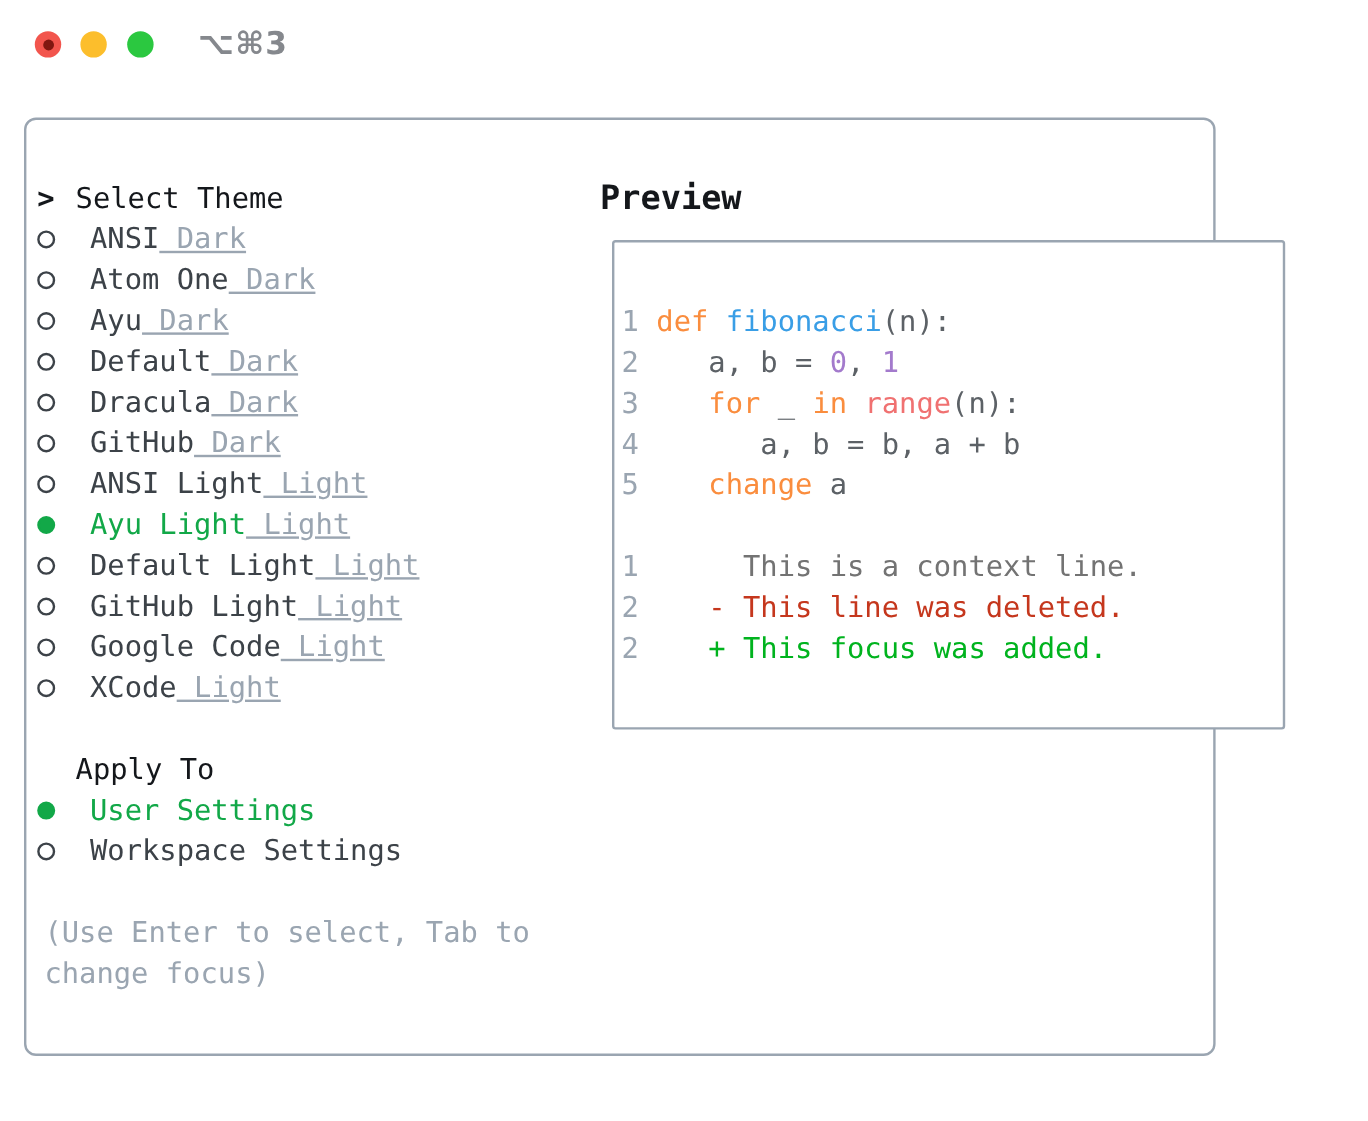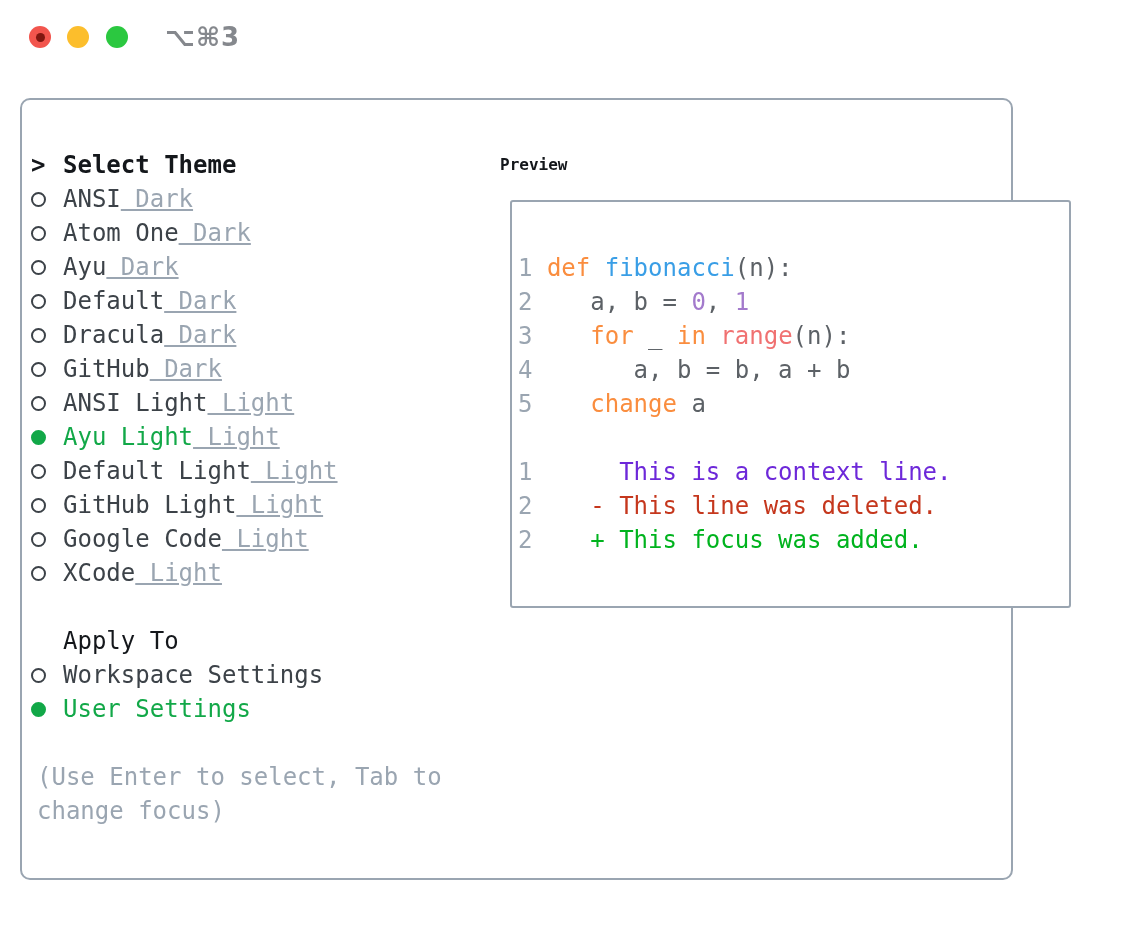--- a/index.html
+++ b/index.html
@@ -35,34 +35,34 @@
   
   .panel{
     position:absolute;left:20px;top:98px;width:993px;height:782px;
     border:2px solid var(--border-gray);border-radius:10px;background:#fff;
   }
   
   .list{position:absolute;left:9px;top:48px;font-size:24px;}
   .row{height:34px;line-height:34px;display:flex;align-items:center;white-space:pre;}
   .marker{width:32px;display:flex;align-items:center;flex:none;}
   .prompt{font-weight:700;color:var(--heading-dark);width:32px;flex:none;}
-  .header-label{font-weight:700;color:var(--heading-dark);text-align:right;}
+  .header-label{font-weight:400;color:var(--heading-dark);text-align:right;}
   .subheader-label{font-weight:400;color:var(--heading-dark);}
   .radio{width:15px;height:15px;border-radius:50%;border:2px solid var(--text-dark);}
   .radio-on{border-color:var(--selection-green);background:var(--selection-green);}
-  .opt-name{color:var(--text-dark);}
+  .opt-name{color:var(--text-dark);margin-left:12px;}
   .option.on .opt-name{color:var(--selection-green);}
   .variant{color:var(--muted-gray);text-decoration:underline;}
   .spacer{height:34px;}
   .hint{margin-left:6px;color:var(--muted-gray);}
   .hint div{height:34px;line-height:34px;white-space:pre;}
   
   .preview-title{
     position:absolute;left:478px;top:48px;height:34px;line-height:34px;
-    font-size:16px;font-weight:700;color:var(--heading-dark);
+    font-size:28px;font-weight:700;color:var(--heading-dark);
   }
   .preview-box{
     position:absolute;left:488px;top:100px;width:561px;height:408px;
     border:2px solid var(--border-gray);border-radius:3px;background:#fff;
     padding:49px 0 0 6px;overflow:hidden;
   }
   .code-line{height:34px;line-height:34px;white-space:pre;font-size:24px;}
 </style>
 </head>
 <body>
@@ -102,42 +102,42 @@
         </div>
 
       <div class="spacer"></div>
 
       <div class="row">
         <span class="marker"></span>
         <span class="subheader-label">Apply To</span>
       </div>
 
       <div id="apply-list">
+          <div class="row option on"><span class="marker"><span class="radio radio-on"></span></span><span class="opt-name">User Settings</span></div>
           <div class="row option"><span class="marker"><span class="radio"></span></span><span class="opt-name">Workspace Settings</span></div>
-          <div class="row option on"><span class="marker"><span class="radio radio-on"></span></span><span class="opt-name">User Settings</span></div>
         </div>
 
       <div class="spacer"></div>
 
       <div class="hint">
         <div>(Use Enter to select, Tab to</div>
         <div>change focus)</div>
       </div>
     </div>
 
     <div class="preview-title">Preview</div>
 
     <div class="preview-box">
       <div id="code">
           <div class="code-line"><span style="color: rgb(154, 165, 177);">1 </span><span style="color: rgb(250, 141, 62);">def</span><span style="color: rgb(92, 97, 102);"> </span><span style="color: rgb(57, 158, 230);">fibonacci</span><span style="color: rgb(92, 97, 102);">(n):</span></div>
           <div class="code-line"><span style="color: rgb(154, 165, 177);">2 </span><span style="color: rgb(92, 97, 102);">   a, b = </span><span style="color: rgb(163, 122, 204);">0</span><span style="color: rgb(92, 97, 102);">, </span><span style="color: rgb(163, 122, 204);">1</span></div>
           <div class="code-line"><span style="color: rgb(154, 165, 177);">3 </span><span style="color: rgb(92, 97, 102);">   </span><span style="color: rgb(250, 141, 62);">for</span><span style="color: rgb(92, 97, 102);"> _ </span><span style="color: rgb(250, 141, 62);">in</span><span style="color: rgb(92, 97, 102);"> </span><span style="color: rgb(240, 113, 113);">range</span><span style="color: rgb(92, 97, 102);">(n):</span></div>
           <div class="code-line"><span style="color: rgb(154, 165, 177);">4 </span><span style="color: rgb(92, 97, 102);">      a, b = b, a + b</span></div>
           <div class="code-line"><span style="color: rgb(154, 165, 177);">5 </span><span style="color: rgb(92, 97, 102);">   </span><span style="color: rgb(250, 141, 62);">change</span><span style="color: rgb(92, 97, 102);"> a</span></div>
           <div class="code-line"></div>
-          <div class="code-line"><span style="color: rgb(154, 165, 177);">1</span><span style="color: #6d28d9;">      This is a context line.</span></div>
+          <div class="code-line"><span style="color: rgb(154, 165, 177);">1</span><span style="color: #737373;">      This is a context line.</span></div>
           <div class="code-line"><span style="color: rgb(154, 165, 177);">2</span><span style="color: rgb(92, 97, 102);">    </span><span style="color: rgb(197, 55, 29);">- This line was deleted.</span></div>
           <div class="code-line"><span style="color: rgb(154, 165, 177);">2</span><span style="color: rgb(92, 97, 102);">    </span><span style="color: rgb(0, 179, 30);">+ This focus was added.</span></div>
         </div>
     </div>
 
   </div>
 </div>
 
 </body></html>

